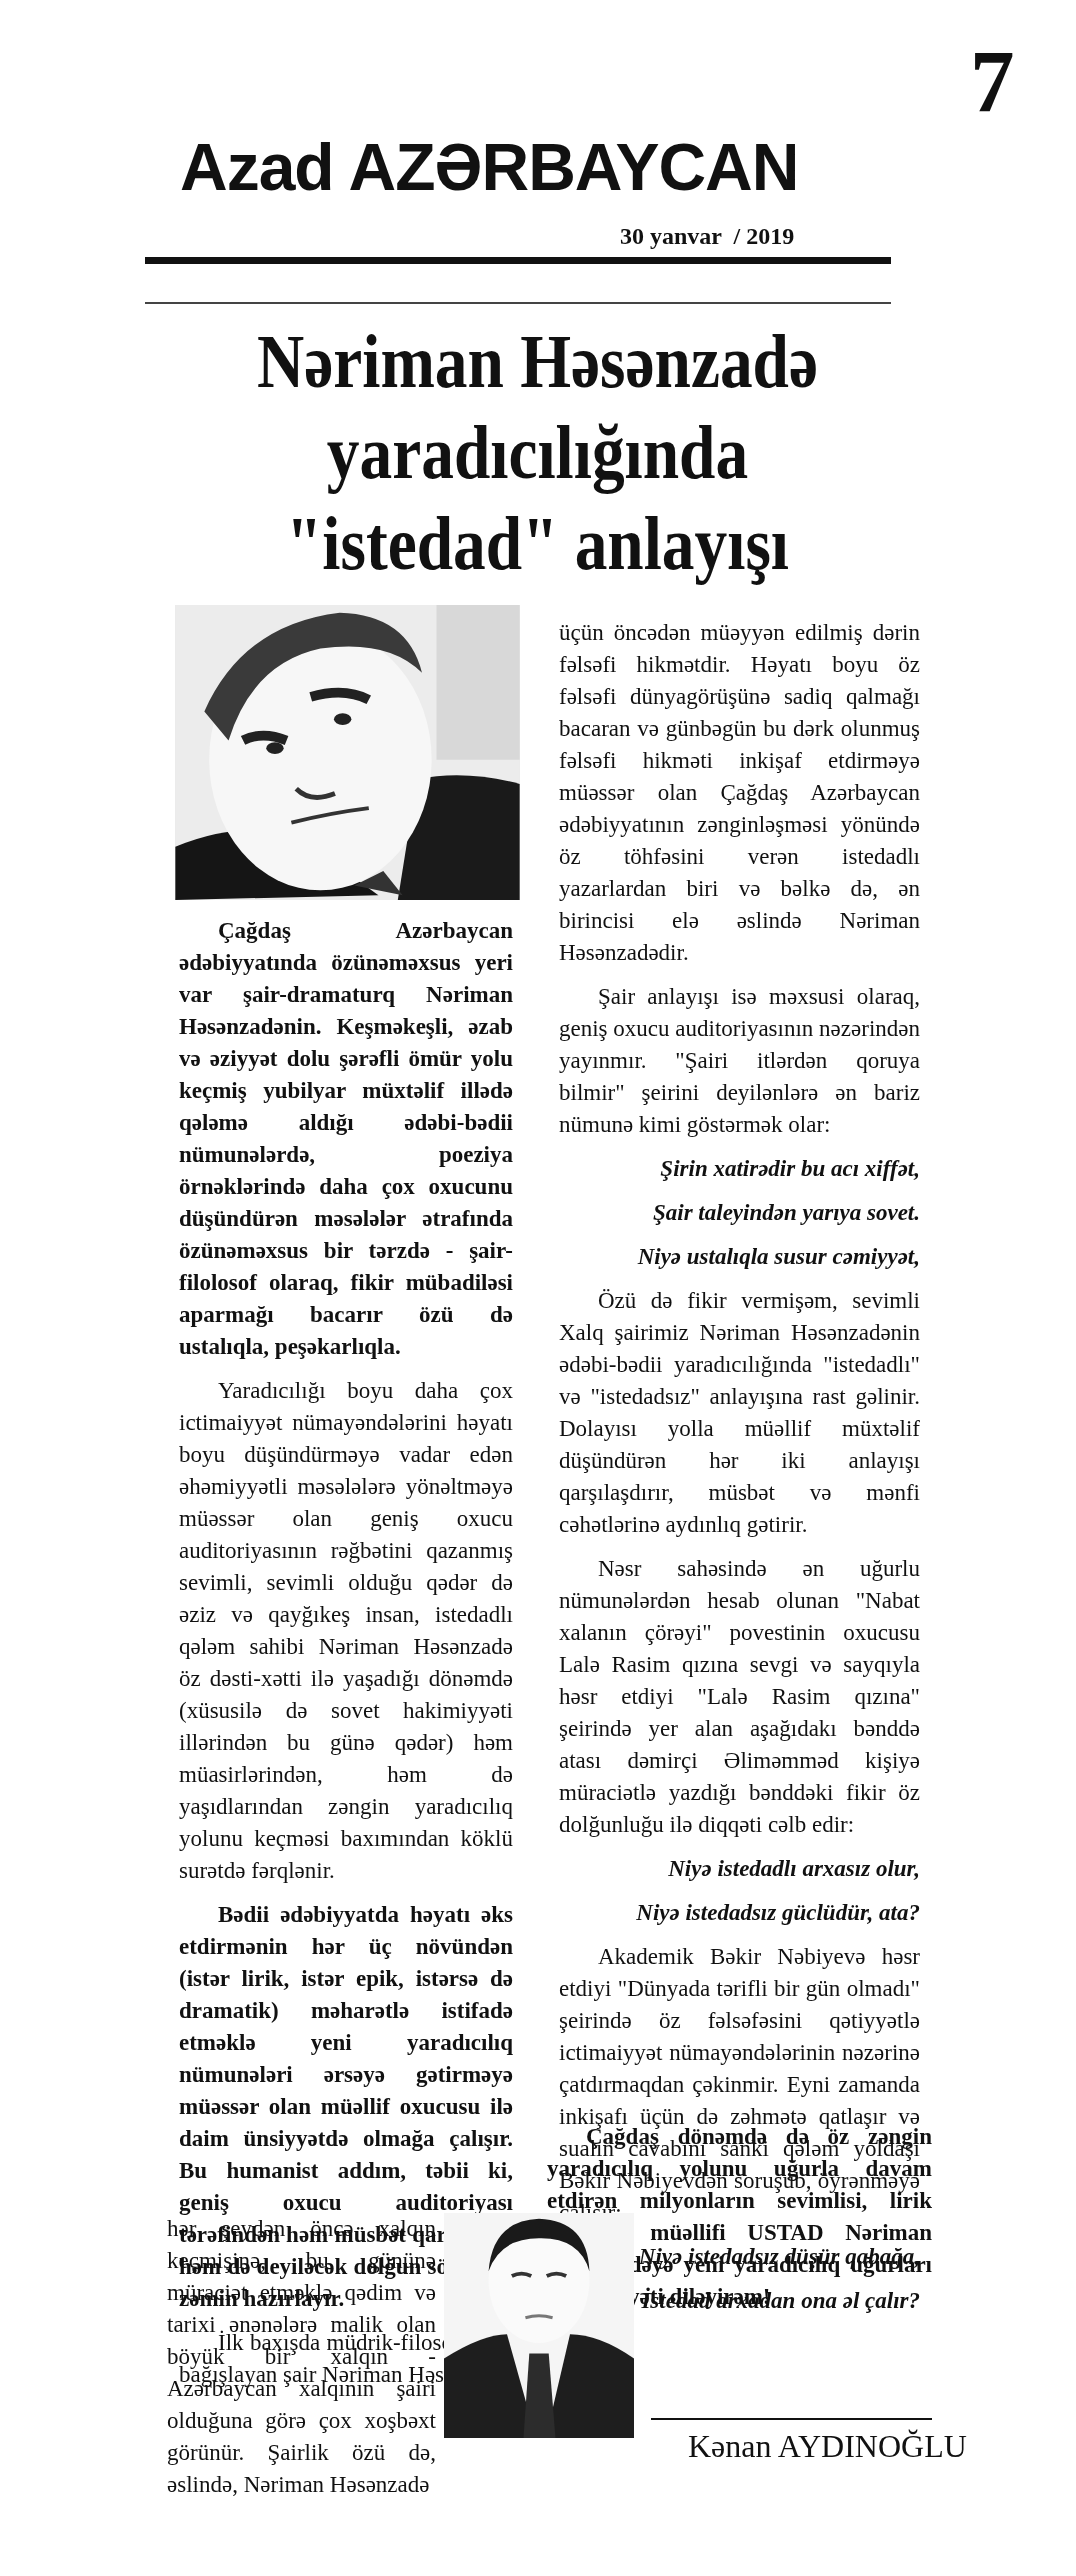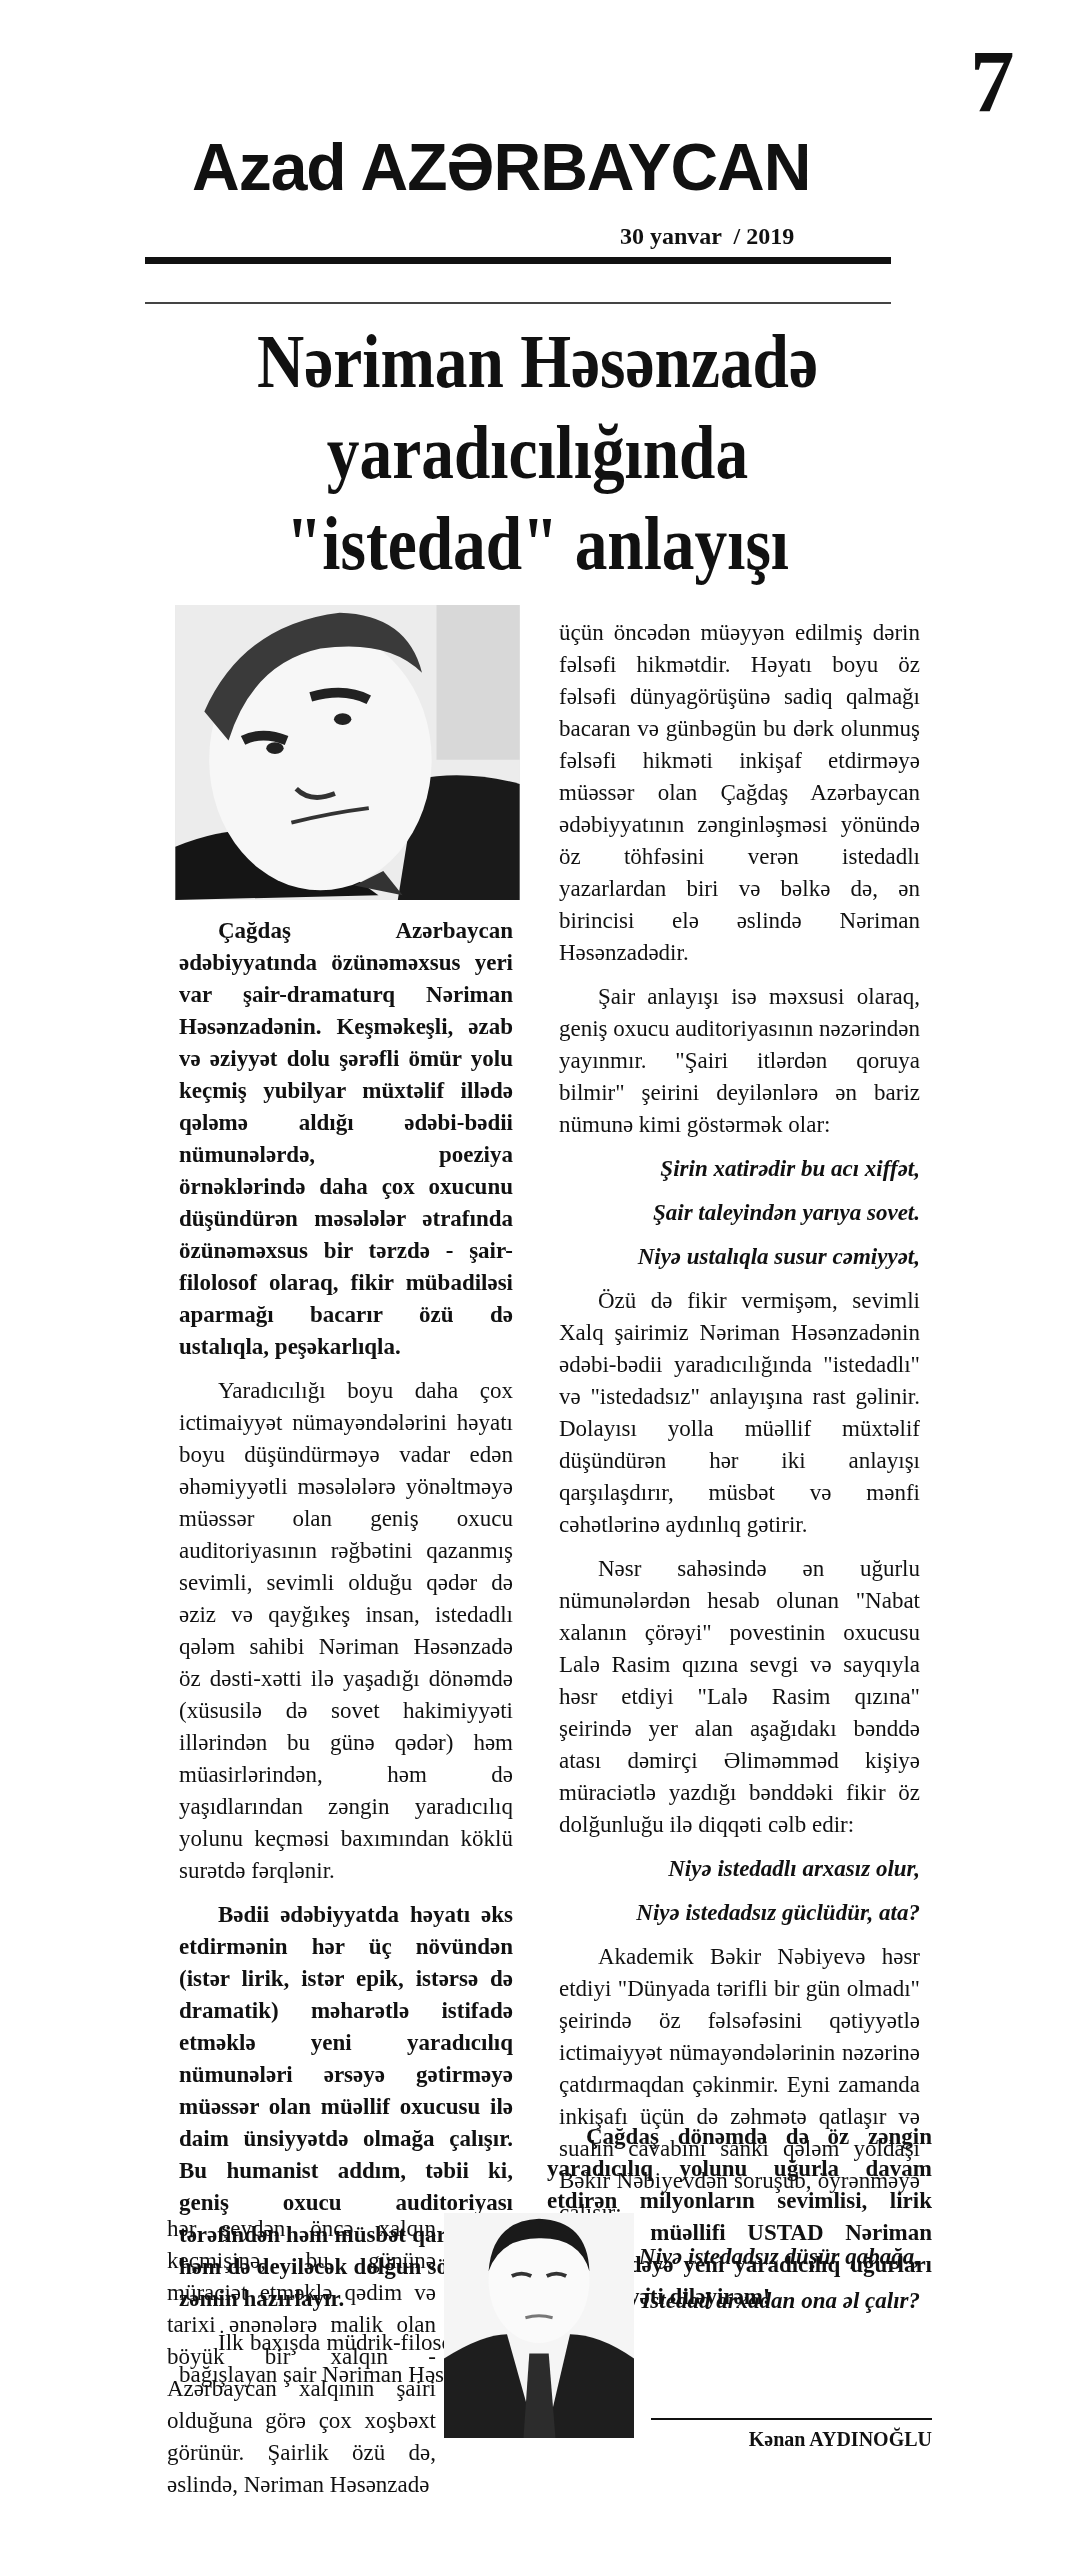--- a/index.html
+++ b/index.html
@@ -1,38 +1,38 @@
 <!DOCTYPE html>
 <html><head>
 <meta charset="utf-8">
 <style>
   html, body { margin: 0; padding: 0; background: #ffffff; }
   body { width: 1077px; height: 2576px; position: relative; overflow: hidden; color: #111; font-family: "Liberation Serif", serif; }
   .page-number { position: absolute; left: 970px; top: 37px; font-size: 89px; font-weight: bold; font-family: "Liberation Serif", serif; line-height: 1; }
-  .masthead { position: absolute; left: 192px; top: 134px; font-family: "Liberation Sans", sans-serif; font-weight: bold; font-size: 66px; letter-spacing: -1px; line-height: 1; white-space: nowrap; }
+  .masthead { position: absolute; left: 180px; top: 134px; font-family: "Liberation Sans", sans-serif; font-weight: bold; font-size: 66px; letter-spacing: -1px; line-height: 1; white-space: nowrap; }
   .date { position: absolute; left: 620px; top: 223px; font-family: "Liberation Serif", serif; font-weight: bold; font-size: 24px; white-space: pre; }
   .rule-thick { position: absolute; left: 145px; top: 257px; width: 746px; height: 6.8px; background: #111; }
   .rule-thin { position: absolute; left: 145px; top: 302px; width: 746px; height: 1.9px; background: #444; }
   .headline { position: absolute; left: 126px; top: 316px; width: 823px; text-align: center; font-family: "Liberation Serif", serif; font-weight: bold; font-size: 76px; line-height: 91px; transform: scaleX(0.86); transform-origin: center top; }
   .headline div { white-space: nowrap; }
   .photo1 { position: absolute; left: 175px; top: 605px; width: 345px; height: 295px; background: #e9e9e9; overflow: hidden; }
   .photo2 { position: absolute; left: 444px; top: 2213px; width: 190px; height: 225px; background: #f2f2f2; overflow: hidden; }
   .col { position: absolute; font-size: 23px; line-height: 32px; text-align: justify; }
   .col p { margin: 12px; text-indent: 39px; }
   .col p.cont { text-indent: 0; }
   .left-col { left: 167px; top: 903px; width: 358px; }
   .right-col { left: 547px; top: 605px; width: 385px; }
   .b { font-weight: bold; }
   .verse { font-style: italic; font-weight: bold; text-indent: 0 !important; padding-left: 35px; text-align: right; }
   .tail { position: absolute; left: 547px; top: 2116px; width: 385px; font-size: 23px; line-height: 32px; text-align: justify; font-weight: bold; }
   .tail p { margin: 0; }
   .left-tail { position: absolute; left: 167px; top: 2213px; width: 269px; font-size: 23px; line-height: 32px; text-align: justify; }
   .left-tail p { margin: 0; }
   .sig-rule { position: absolute; left: 651px; top: 2418px; width: 281px; height: 1.9px; background: #111; }
-  .signature { position: absolute; left: 688px; top: 2428px; width: 244px; text-align: right; font-weight: bold; font-size: 20px; font-family: "Liberation Serif", serif; white-space: nowrap; }
+  .signature { position: absolute; left: 688px; top: 2428px; width: 244px; text-align: right; font-weight: normal; font-size: 32px; font-family: "Liberation Serif", serif; white-space: nowrap; }
 </style>
 </head>
 <body>
 
 <div class="page-number">7</div>
 <div class="masthead">Azad AZƏRBAYCAN</div>
 <div class="date">30 yanvar  / 2019</div>
 <div class="rule-thick"></div>
 <div class="rule-thin"></div>
 

